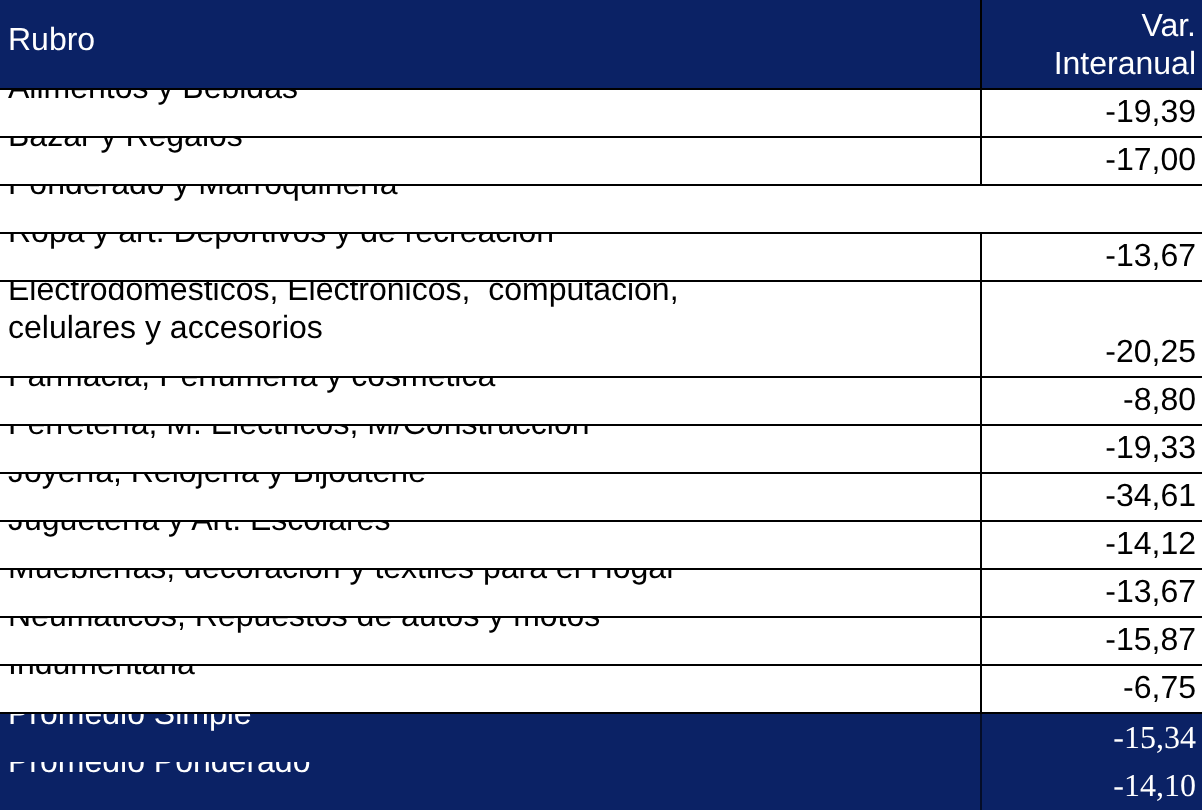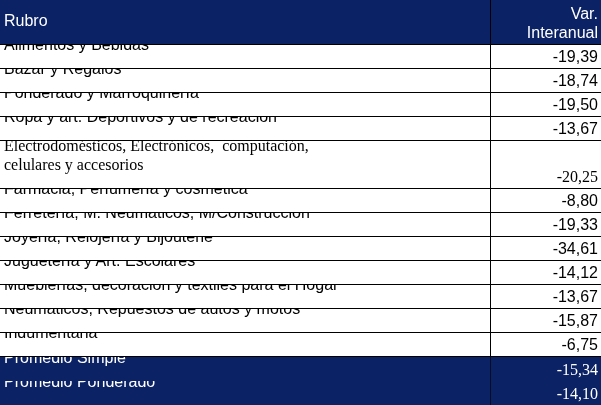--- a/index.html
+++ b/index.html
@@ -10,21 +10,21 @@
   }
   html,body{margin:0;padding:0;background:#ffffff;}
   .table{
     width:601px;height:405px;
     font-family:"Liberation Sans","DejaVu Sans",sans-serif;
     font-size:16px;color:var(--body-text);
     background:#ffffff;overflow:hidden;
   }
   .row{display:flex;height:24px;box-sizing:border-box;border-bottom:1px solid var(--grid);}
   .row.header{height:45px;background:var(--header-bg);color:var(--header-text);}
-  .row.tall{height:48px;font-family:Liberation Serif, serif;}
+  .row.tall{height:48px;}
   .row.summary{height:24px;background:var(--header-bg);color:var(--header-text);border-bottom:none;justify-content:space-between;}
   .cell{display:flex;align-items:flex-end;box-sizing:border-box;overflow:hidden;line-height:19px;}
   .cell.label{width:473px;padding:0 4px 14px 4px;white-space:pre-wrap;}
   .cell.value{width:114px;border-left:1px solid var(--grid);justify-content:flex-end;text-align:right;padding:0 3px 2px 0;white-space:pre-wrap;margin-left:32px;}
   .row.summary .cell.value{border-left:1px solid rgba(0,0,0,0.6);font-family:Liberation Serif, serif;}
 </style>
 </head>
 <body>
 
 <div class="table">
@@ -35,46 +35,45 @@
 Interanual</div>
   </div>
 
   <div class="row">
     <div class="cell label">Alimentos y Bebidas</div>
     <div class="cell value">-19,39</div>
   </div>
 
   <div class="row">
     <div class="cell label">Bazar y Regalos</div>
-    <div class="cell value">-18,74</div>
+    <div class="cell value">-17,00</div>
   </div>
 
   <div class="row">
     <div class="cell label">Ponderado y Marroquinería</div>
-    <div class="cell value">-19,50</div>
   </div>
 
   <div class="row">
     <div class="cell label">Ropa y art. Deportivos y de recreación</div>
     <div class="cell value">-13,67</div>
   </div>
 
   <div class="row tall">
     <div class="cell label">Electrodomésticos, Electrónicos,  computación,
 celulares y accesorios</div>
     <div class="cell value">-20,25</div>
   </div>
 
   <div class="row">
     <div class="cell label">Farmacia, Perfumería y cosmética</div>
     <div class="cell value">-8,80</div>
   </div>
 
   <div class="row">
-    <div class="cell label">Ferretería, M. Neumáticos, M/Construcción</div>
+    <div class="cell label">Ferretería, M. Eléctricos, M/Construcción</div>
     <div class="cell value">-19,33</div>
   </div>
 
   <div class="row">
     <div class="cell label">Joyería, Relojería y Bijouterie</div>
     <div class="cell value">-34,61</div>
   </div>
 
   <div class="row">
     <div class="cell label">Juguetería y Art. Escolares</div>

